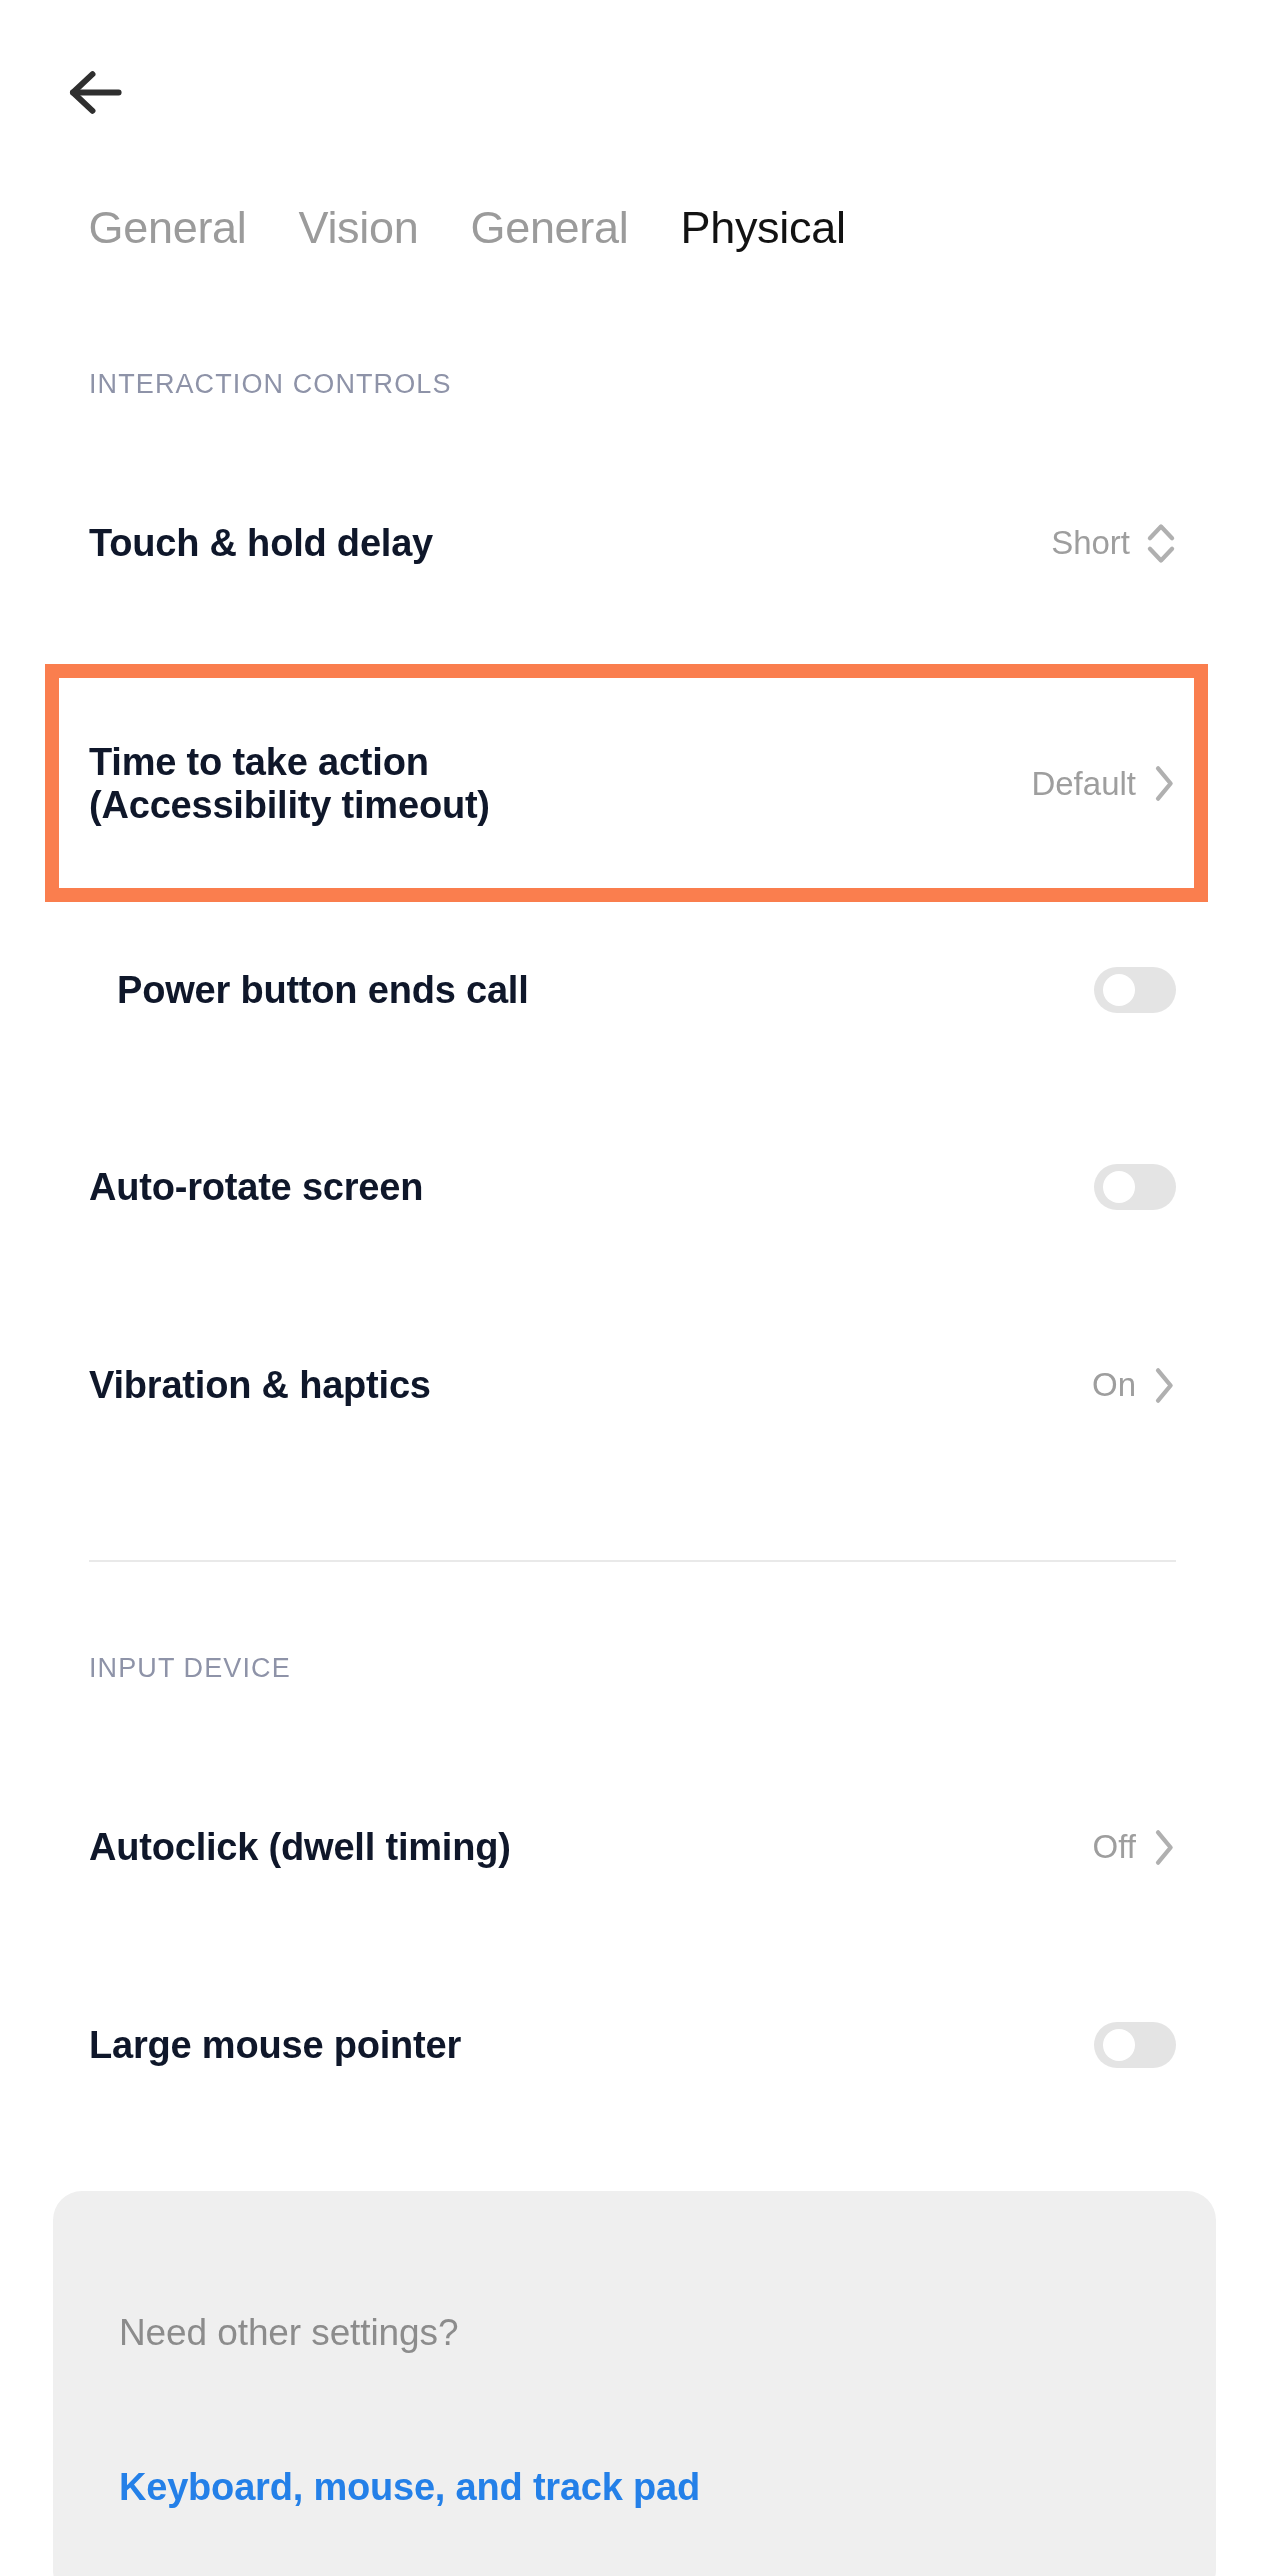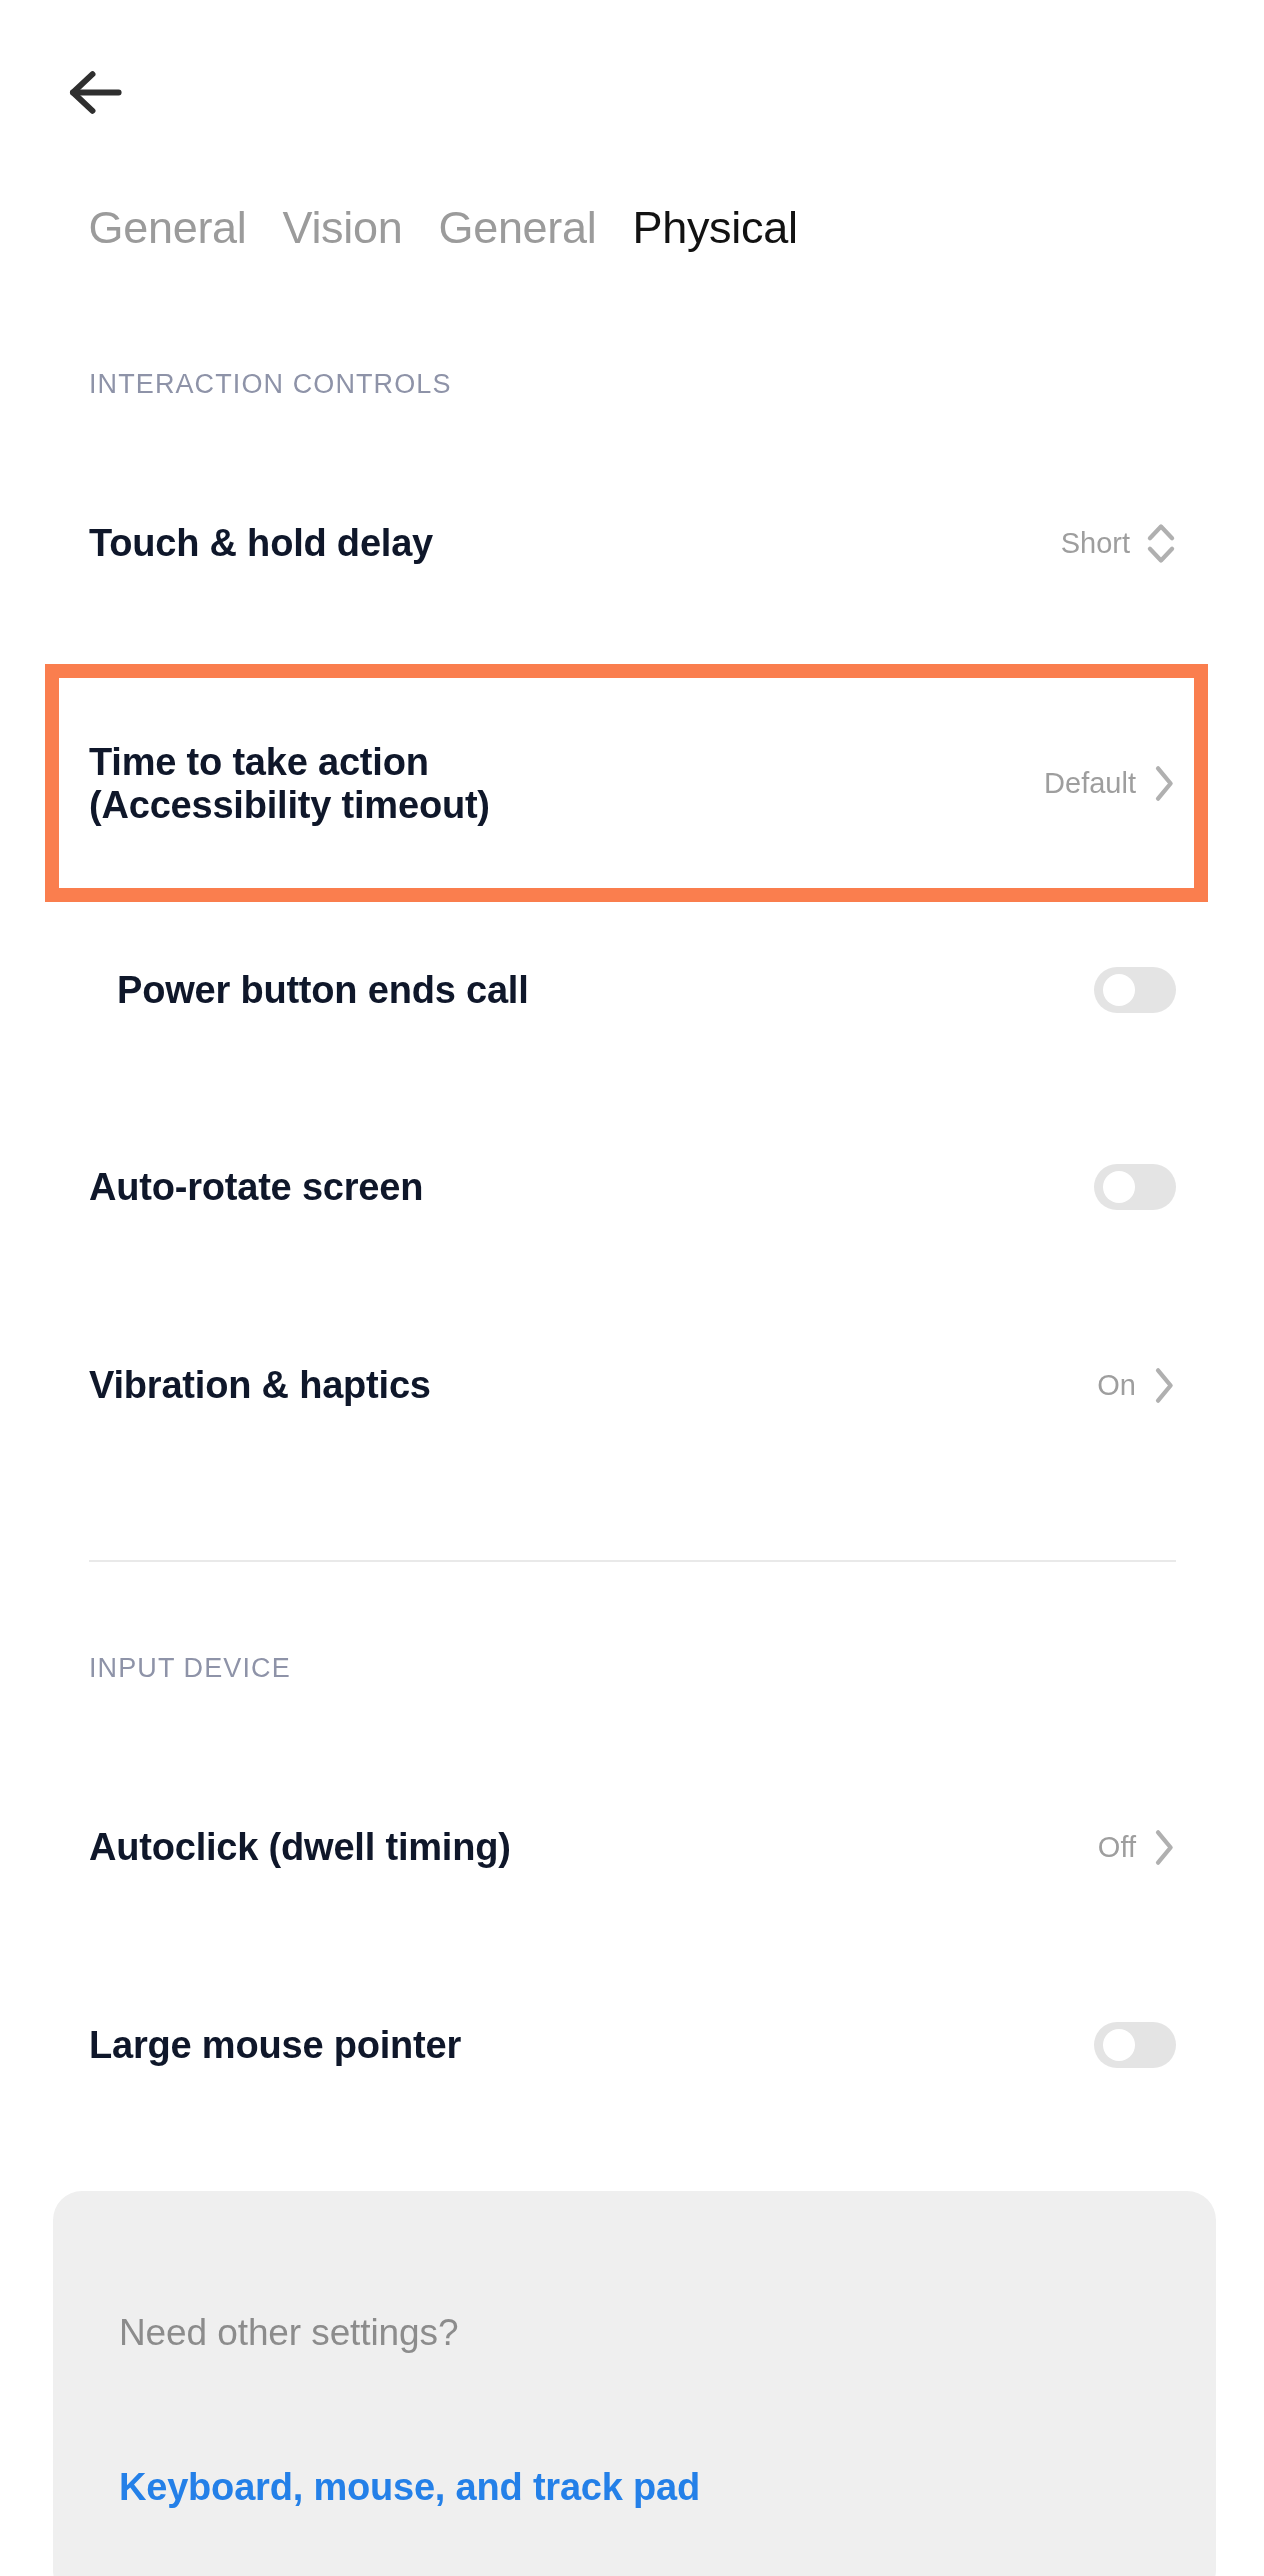--- a/index.html
+++ b/index.html
@@ -36,21 +36,21 @@
 
   
   .tabs {
     position: absolute;
     top: 188px;
     left: 72px;
     right: 40px;
     height: 79px;
     display: flex;
     align-items: center;
-    gap: 0;
+    gap: 16px;
   }
   .tab {
     font-size: 45px;
     line-height: 1;
     color: #9b9b9b;
     font-weight: 400;
     padding: 0 18px;
     white-space: nowrap;
     cursor: pointer;
     letter-spacing: -0.3px;
@@ -92,21 +92,21 @@
     letter-spacing: -0.2px;
     white-space: pre-line;
   }
   .row-right {
     display: flex;
     align-items: center;
     gap: 16px;
     flex: 0 0 auto;
   }
   .row-value {
-    font-size: 29px;
+    font-size: 33px;
     color: #9e9e9e;
     font-weight: 400;
     white-space: nowrap;
   }
 
   
   .chev-right svg, .stepper svg { display: block; }
 
   
   .toggle {

